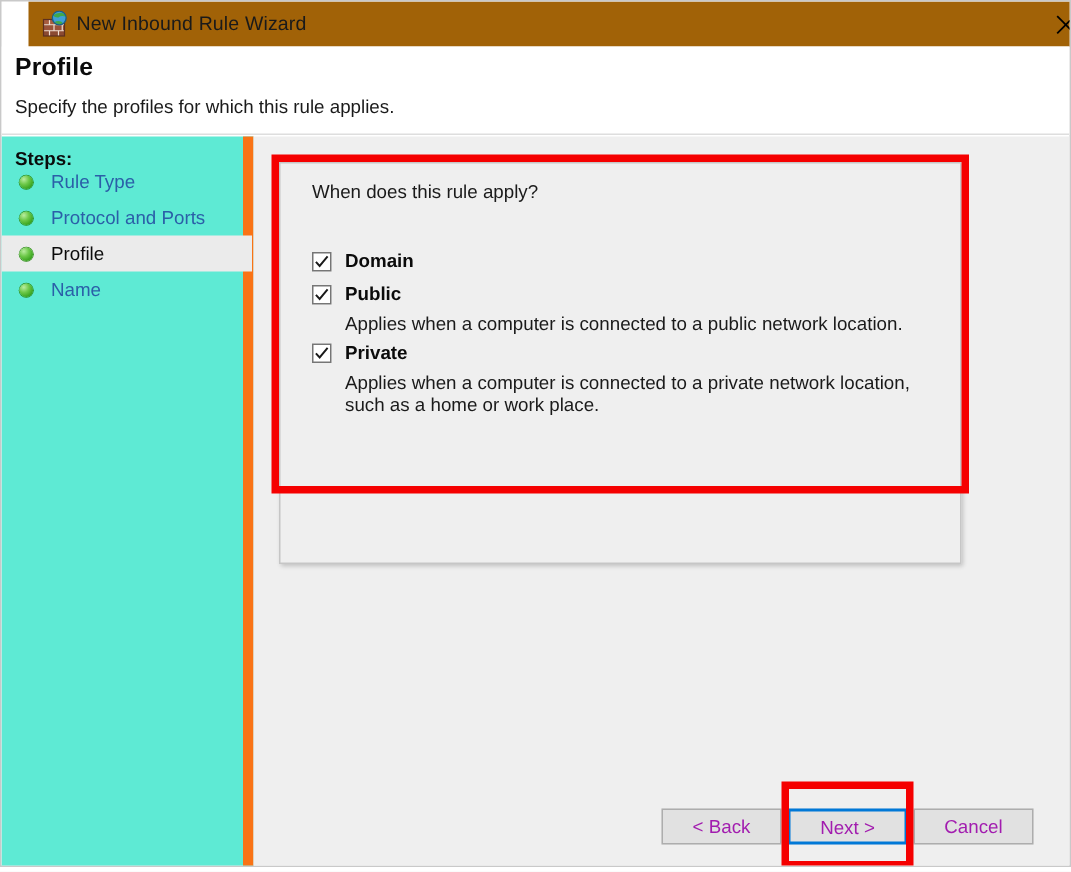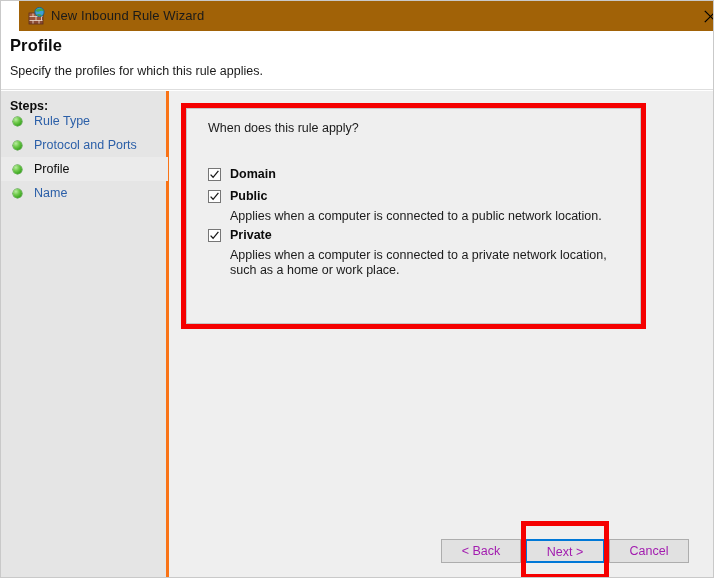--- a/index.html
+++ b/index.html
@@ -91,22 +91,22 @@
     color: #1a1a1a;
   }
 
   
   #sidebar {
     position: absolute;
     left: 0;
     top: 90px;
     width: 168px;
     height: 487px;
-    background: #e5e5e5;
-    border-right: 3px solid #f97316;
+    background: #5eead4;
+    border-right: 7px solid #f97316;
     box-sizing: border-box;
   }
   #steps-label {
     position: absolute;
     left: 9px;
     top: 8px;
     font-size: 12.5px;
     font-weight: bold;
     color: #0b0b0b;
   }
@@ -166,21 +166,21 @@
     box-sizing: border-box;
     z-index: 5;
     pointer-events: none;
   }
 
   #rule-panel {
     position: absolute;
     left: 17px;
     top: 17px;
     width: 455px;
-    height: 216px;
+    height: 268px;
     background: #efefef;
     border: 1px solid #c6c6c6;
     box-sizing: border-box;
     box-shadow: 1px 1px 3px rgba(0,0,0,0.20);
   }
 
   #question-text {
     position: absolute;
     left: 21px;
     top: 12px;

